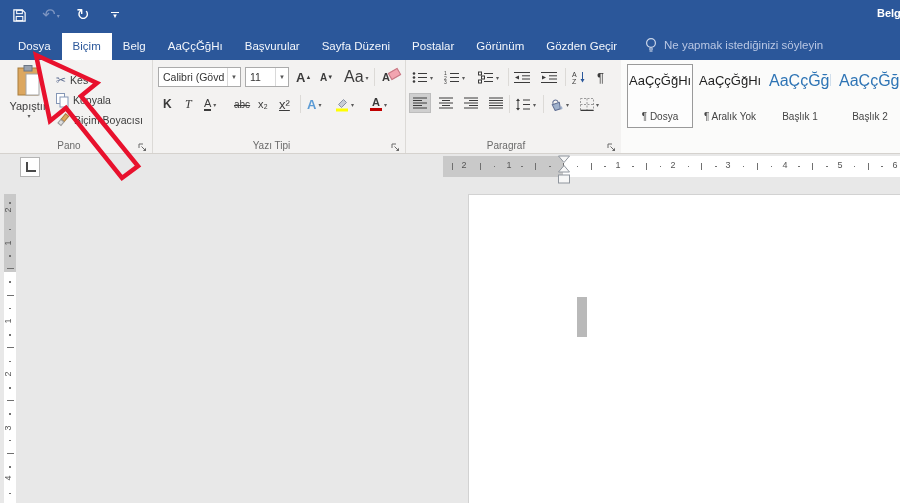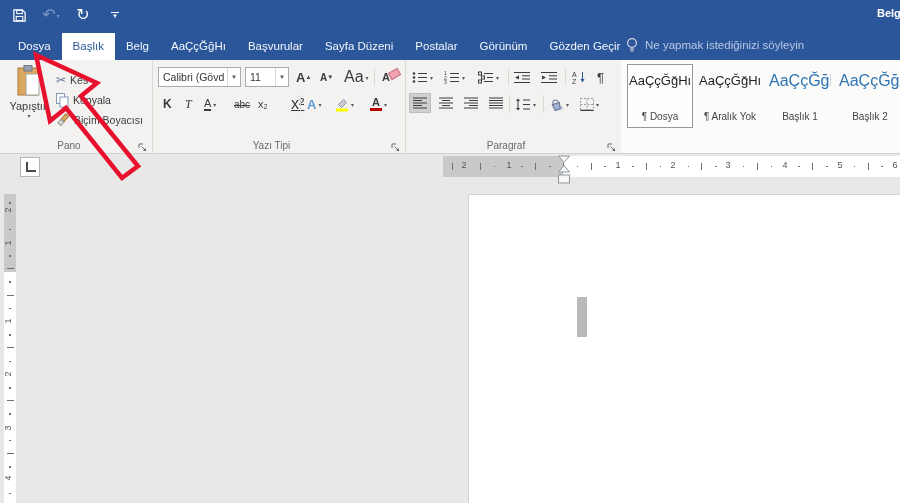--- a/index.html
+++ b/index.html
@@ -12,21 +12,21 @@
   .qbtn{display:flex;align-items:center;justify-content:center;height:24px;min-width:18px;color:#fff;cursor:pointer;}
   .qbtn.dim{color:#7e96c2;}
   .qchar{font-size:16px;line-height:16px;}
   .tinycaret{font-size:6px;margin-left:1px;}
   .doc-title{position:absolute;left:877px;top:7px;color:#fff;font-size:11px;font-weight:600;white-space:nowrap;}
   
   .tabbar{position:absolute;left:0;top:30px;width:900px;height:30px;background:#2b579a;}
   #tabs{position:absolute;left:7px;top:0;height:30px;display:flex;}
   .tab{height:27px;margin-top:3px;line-height:27px;padding:0 11px;color:#f3f6fb;font-size:11.5px;cursor:pointer;white-space:nowrap;}
   .tab.active{background:#fff;color:#2b579a;}
-  .tellme{position:absolute;left:626px;top:0;height:30px;display:flex;align-items:center;gap:7px;color:#b9c7e4;font-size:11.5px;cursor:pointer;white-space:nowrap;}
+  .tellme{position:absolute;left:645px;top:0;height:30px;display:flex;align-items:center;gap:7px;color:#b9c7e4;font-size:11.5px;cursor:pointer;white-space:nowrap;}
   
   .ribbon{position:absolute;left:0;top:60px;width:900px;height:93px;background:#f3f2f1;border-bottom:1px solid #d5d2ce;}
   .grp{position:absolute;top:0;height:93px;border-right:1px solid #dcdad7;}
   .grp-label{position:absolute;bottom:2px;left:0;right:14px;text-align:center;font-size:10px;color:#6a6a6a;}
   .launcher{position:absolute;right:4px;bottom:4px;width:10px;height:10px;cursor:pointer;}
   .rbtn{position:absolute;display:flex;align-items:center;color:#3b3b3b;font-size:11px;cursor:pointer;height:20px;}
   .caret-down{font-size:6px;color:#5a5a5a;margin-left:2px;}
   .vsep{position:absolute;width:1px;background:#dcdad7;}
   
   .paste-btn{position:absolute;left:5px;top:5px;width:46px;height:74px;display:flex;flex-direction:column;align-items:center;cursor:pointer;}
@@ -103,21 +103,21 @@
           <span style="font-size:7px;color:#fff;">▾</span>
         </span>
       </div>
     </div>
     <div class="doc-title">Belg</div>
   </div>
 
   <div class="tabbar">
     <div id="tabs">
         <div class="tab">Dosya</div>
-        <div class="tab active">Başlık</div>
+        <div class="tab active">Biçim</div>
         <div class="tab">Belg</div>
         <div class="tab">AaÇçĞğHı</div>
         <div class="tab">Başvurular</div>
         <div class="tab">Sayfa Düzeni</div>
         <div class="tab">Postalar</div>
         <div class="tab">Görünüm</div>
         <div class="tab">Gözden Geçir</div>
       </div>
     <div class="tellme">
       <svg width="12" height="17" viewBox="0 0 12 17">
@@ -199,21 +199,21 @@
       </div>
 
       <div class="rbtn blet" style="left:11px;top:34px;font-size:12px;">K</div>
       <div class="rbtn ilet" style="left:33px;top:34px;">T</div>
       <div class="rbtn" style="left:52px;top:34px;">
         <span class="ulet" style="font-size:11px;">A</span>
           <span class="caret-down">▾</span>
       </div>
       <div class="rbtn strike" style="left:82px;top:34px;">abc</div>
       <div class="rbtn" style="left:106px;top:34px;font-size:11px;">x₂</div>
-      <div class="rbtn" style="left:139px;top:34px;font-size:16px;text-decoration:underline;">x²</div>
+      <div class="rbtn" style="left:127px;top:34px;font-size:13px;text-decoration:underline;">x²</div>
       <div class="vsep" style="left:148px;top:35px;height:18px;"></div>
       <div class="rbtn" style="left:155px;top:34px;">
         <span class="effects-a">A</span>
           <span class="caret-down">▾</span>
       </div>
       <div class="rbtn" style="left:183px;top:34px;">
         <svg width="14" height="15" viewBox="0 0 14 15">
           <path d="M3.5 7.5 L8.5 2.5 L11.5 5.5 L6.5 10.5 Z" fill="#c8cdd6" stroke="#8a93a5"></path>
           <rect x="1" y="11.5" width="12" height="3" fill="#ffff00"></rect>
         </svg>

